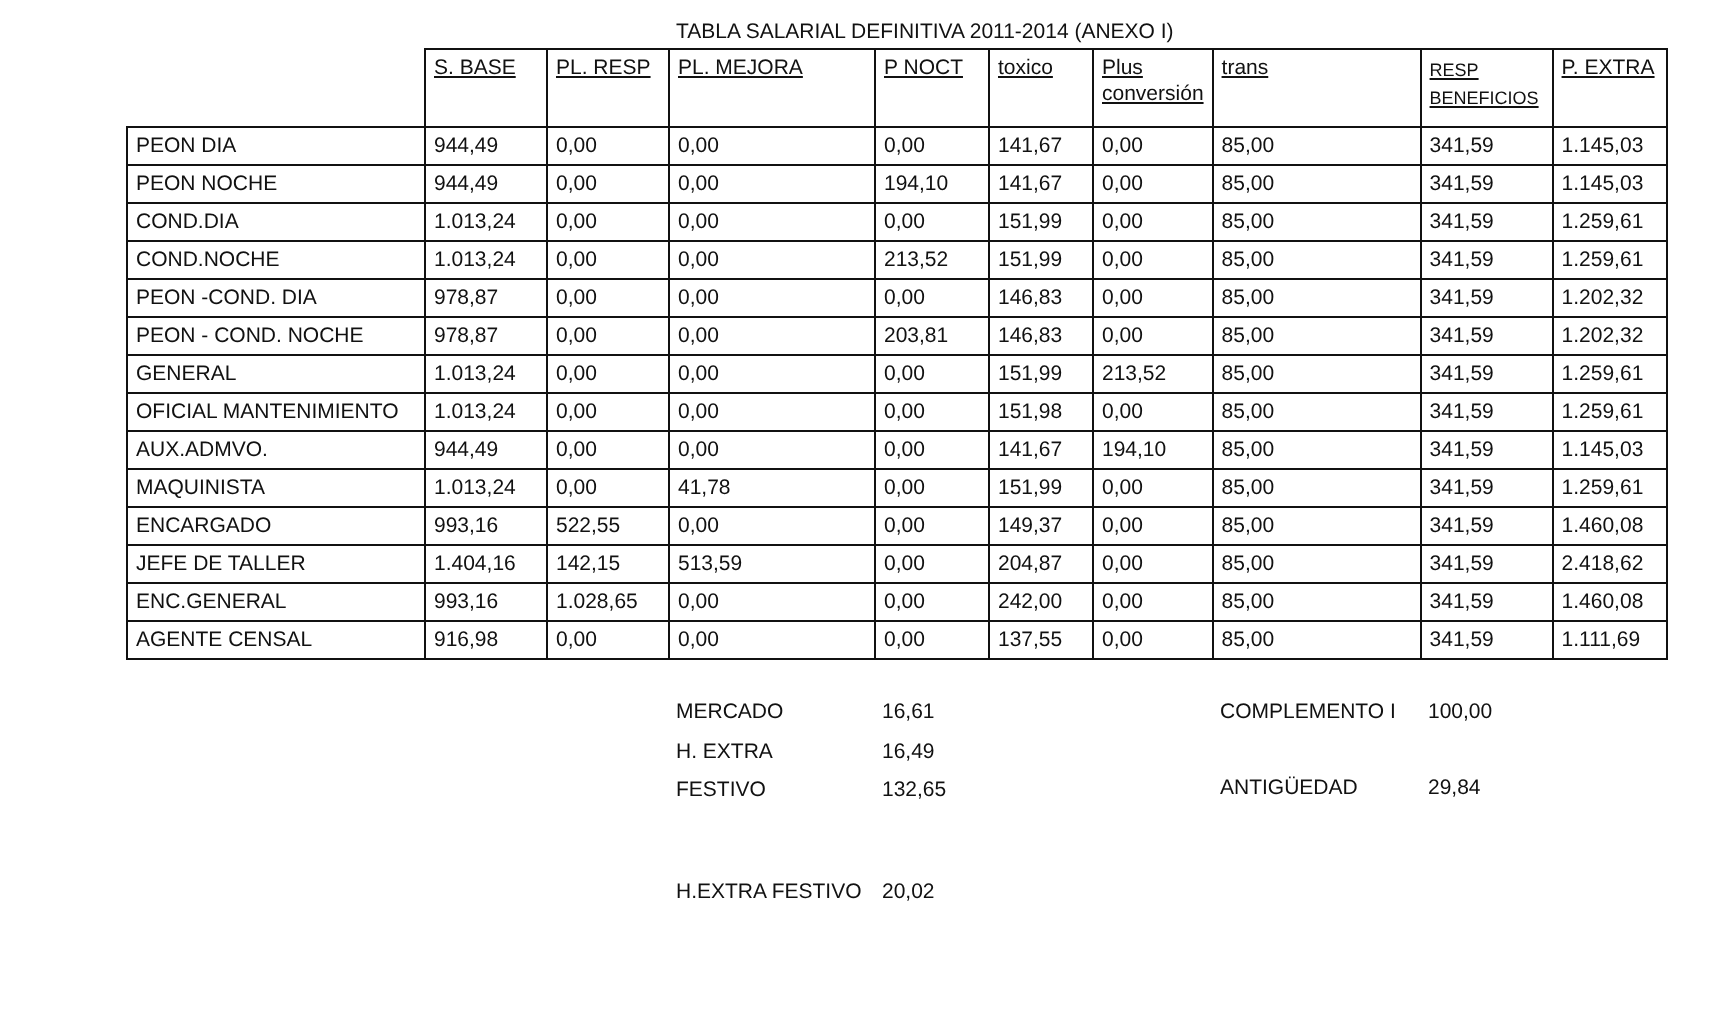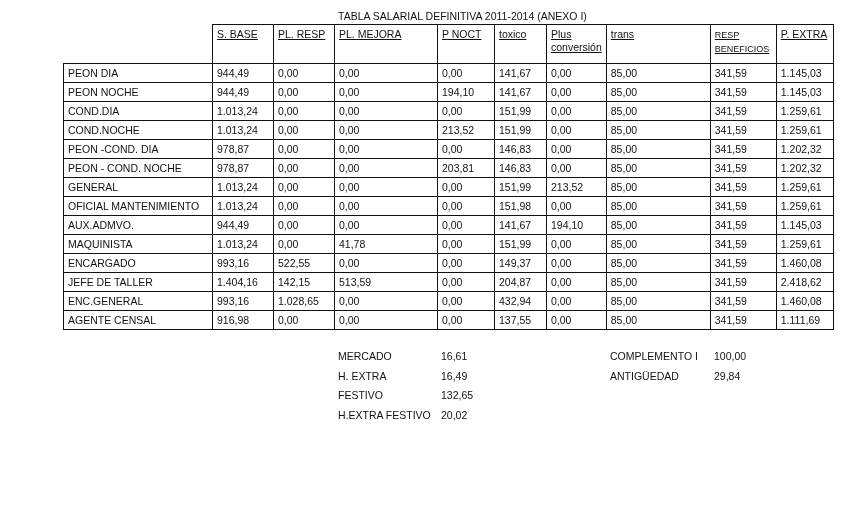--- a/index.html
+++ b/index.html
@@ -192,21 +192,21 @@
         <td>85,00</td>
         <td>341,59</td>
         <td>2.418,62</td>
       </tr>
       <tr>
         <td>ENC.GENERAL</td>
         <td>993,16</td>
         <td>1.028,65</td>
         <td>0,00</td>
         <td>0,00</td>
-        <td>432,94</td>
+        <td>242,00</td>
         <td>0,00</td>
         <td>85,00</td>
         <td>341,59</td>
         <td>1.460,08</td>
       </tr>
       <tr>
         <td>AGENTE CENSAL</td>
         <td>916,98</td>
         <td> 0,00</td>
         <td>0,00</td>
@@ -217,18 +217,18 @@
         <td>341,59</td>
         <td>1.111,69</td>
       </tr>
     </tbody>
 </table>
 
 <div class="extras" style="left:338px;" id="extrasLeft">
     <div class="row"><span class="lbl" style="width: 103px;">MERCADO</span><span>16,61</span></div>
     <div class="row"><span class="lbl" style="width: 103px;">H. EXTRA</span><span>16,49</span></div>
     <div class="row"><span class="lbl" style="width: 103px;">FESTIVO</span><span>132,65</span></div>
-    <div class="row"><span class="lbl" style="width: 103px;">H.EXTRA FESTIVO</span><span>20,02</span></div>
+    <div class="row"><span class="lbl" style="width: 103px; margin-top: 31px;">H.EXTRA FESTIVO</span><span>20,02</span></div>
   </div>
 <div class="extras" style="left:610px;" id="extrasRight">
     <div class="row"><span class="lbl" style="width: 104px;">COMPLEMENTO I</span><span>100,00</span></div>
-    <div class="row"><span class="lbl" style="width: 104px;">ANTIGÜEDAD</span><span>29,84</span></div>
+    <div class="row"><span class="lbl" style="width: 104px; margin-top: 18px;">ANTIGÜEDAD</span><span>29,84</span></div>
   </div>
 
 </body></html>

